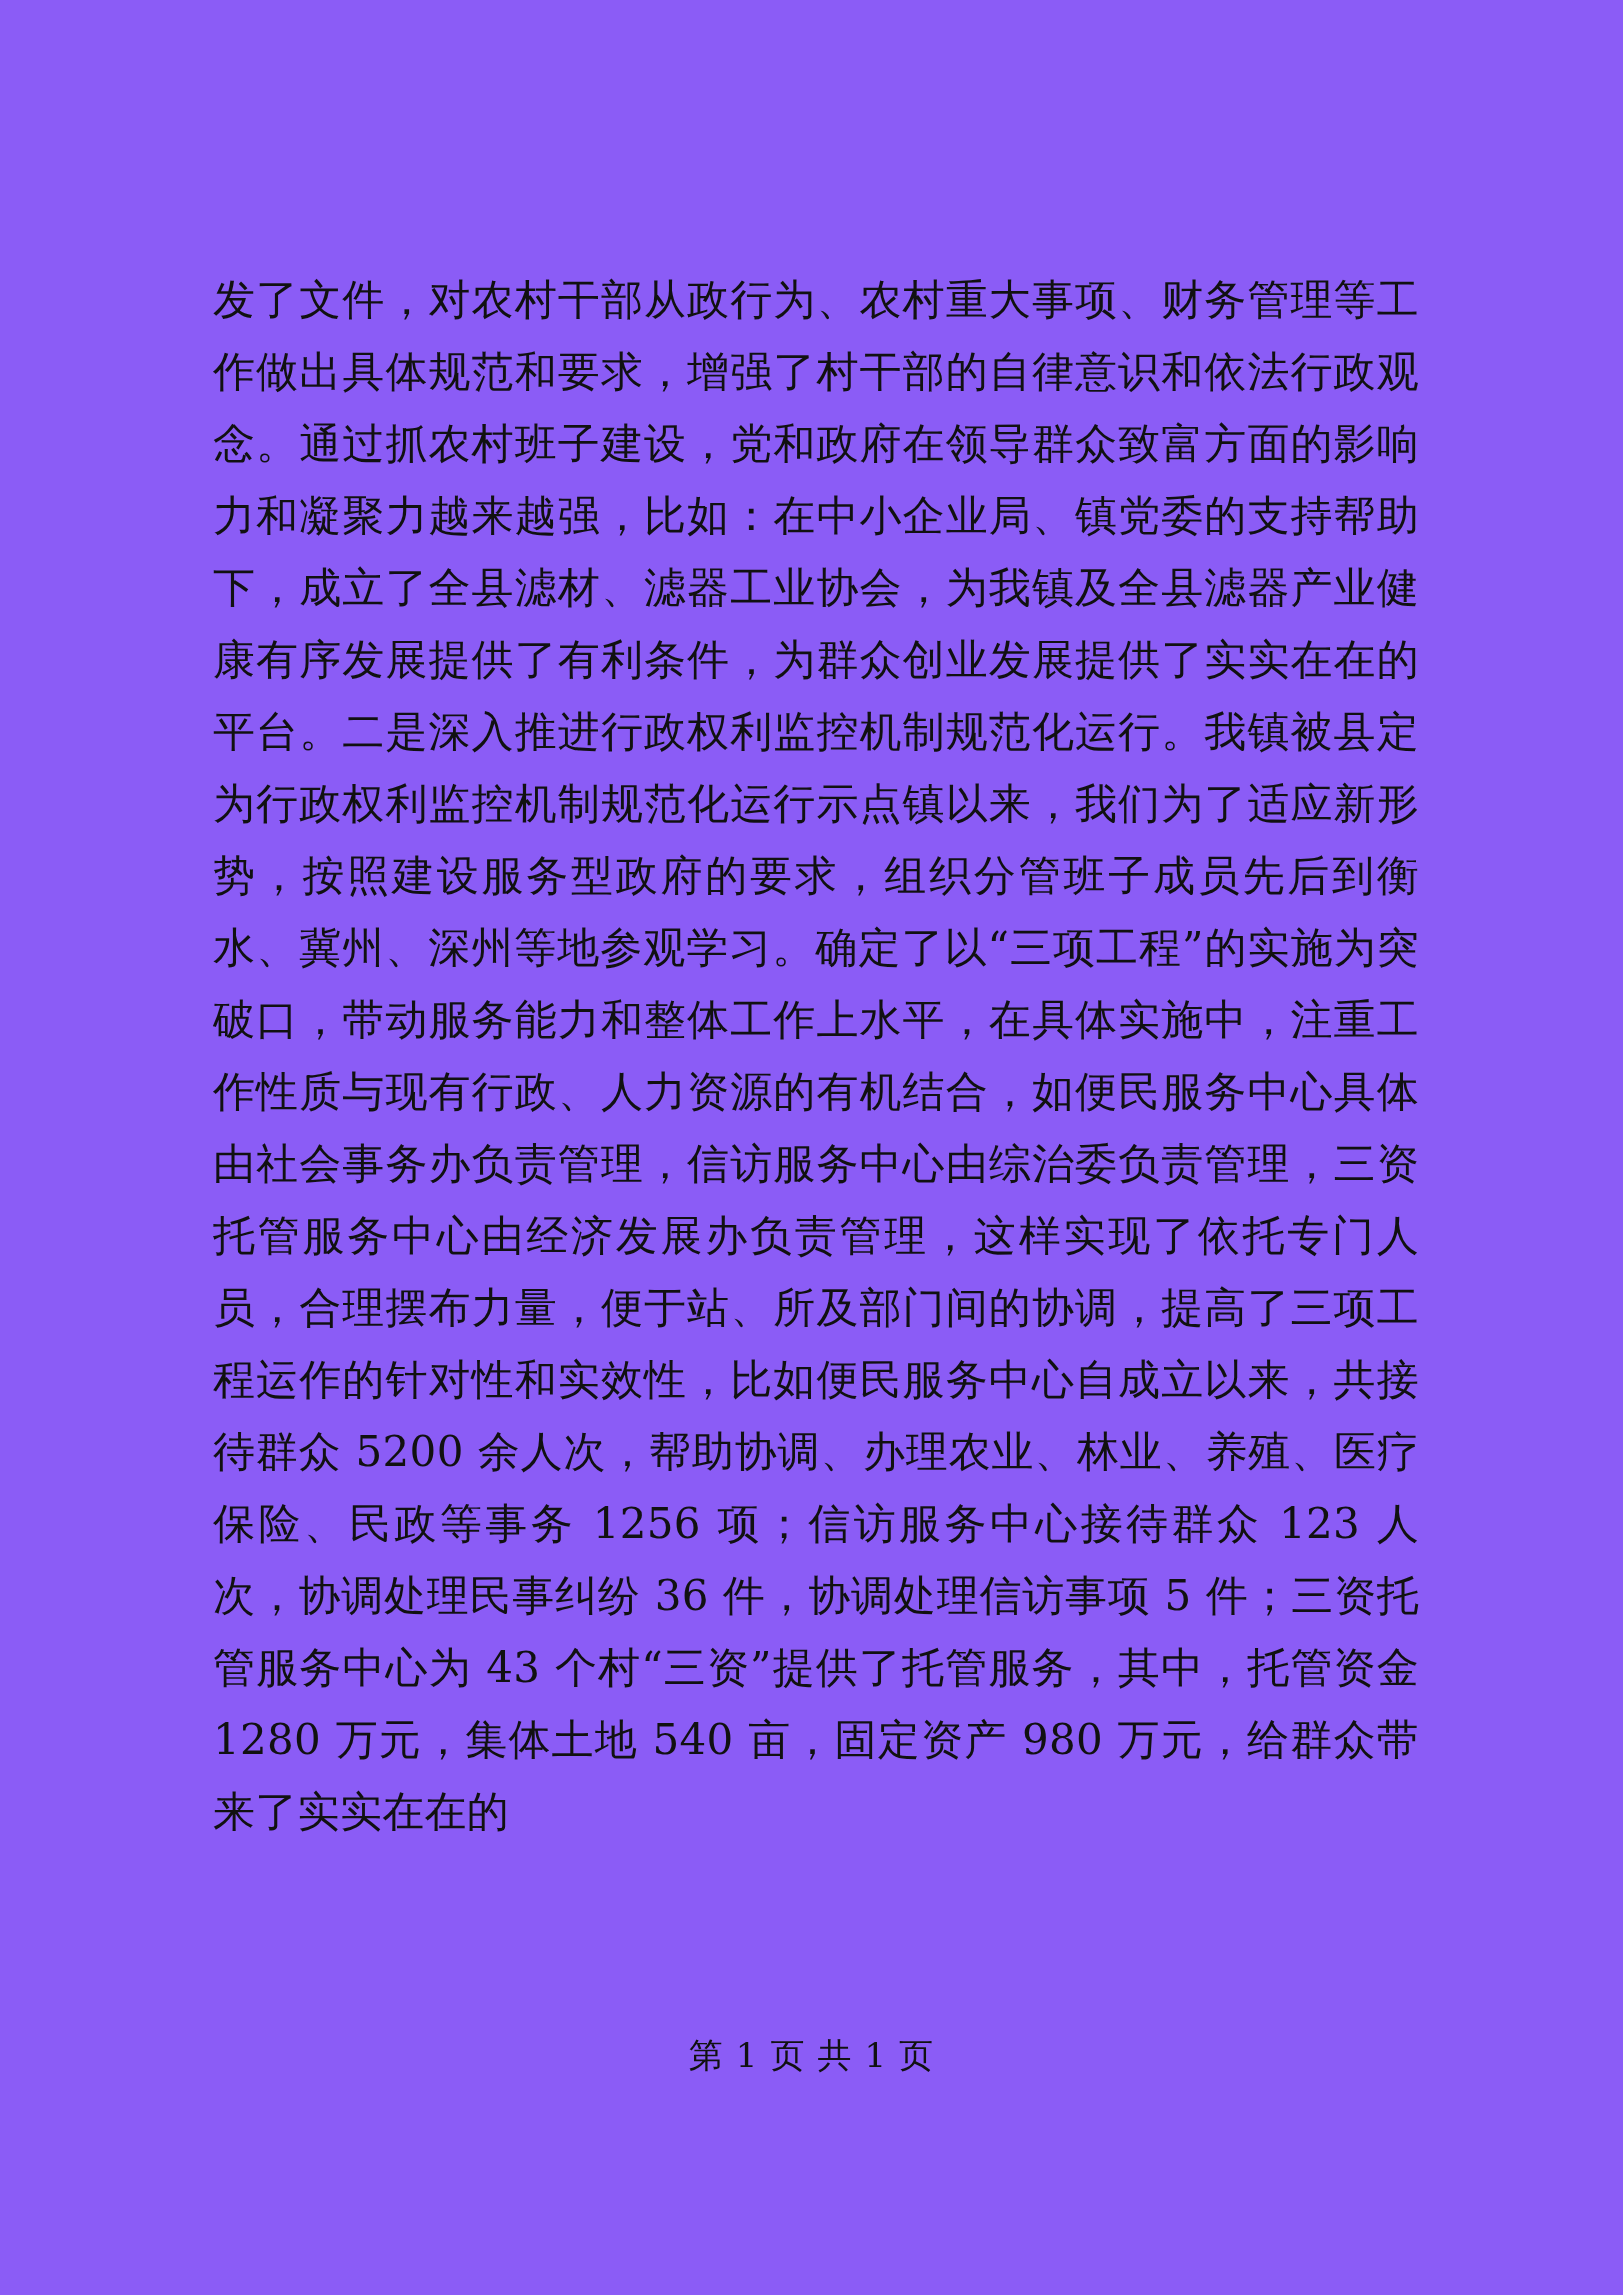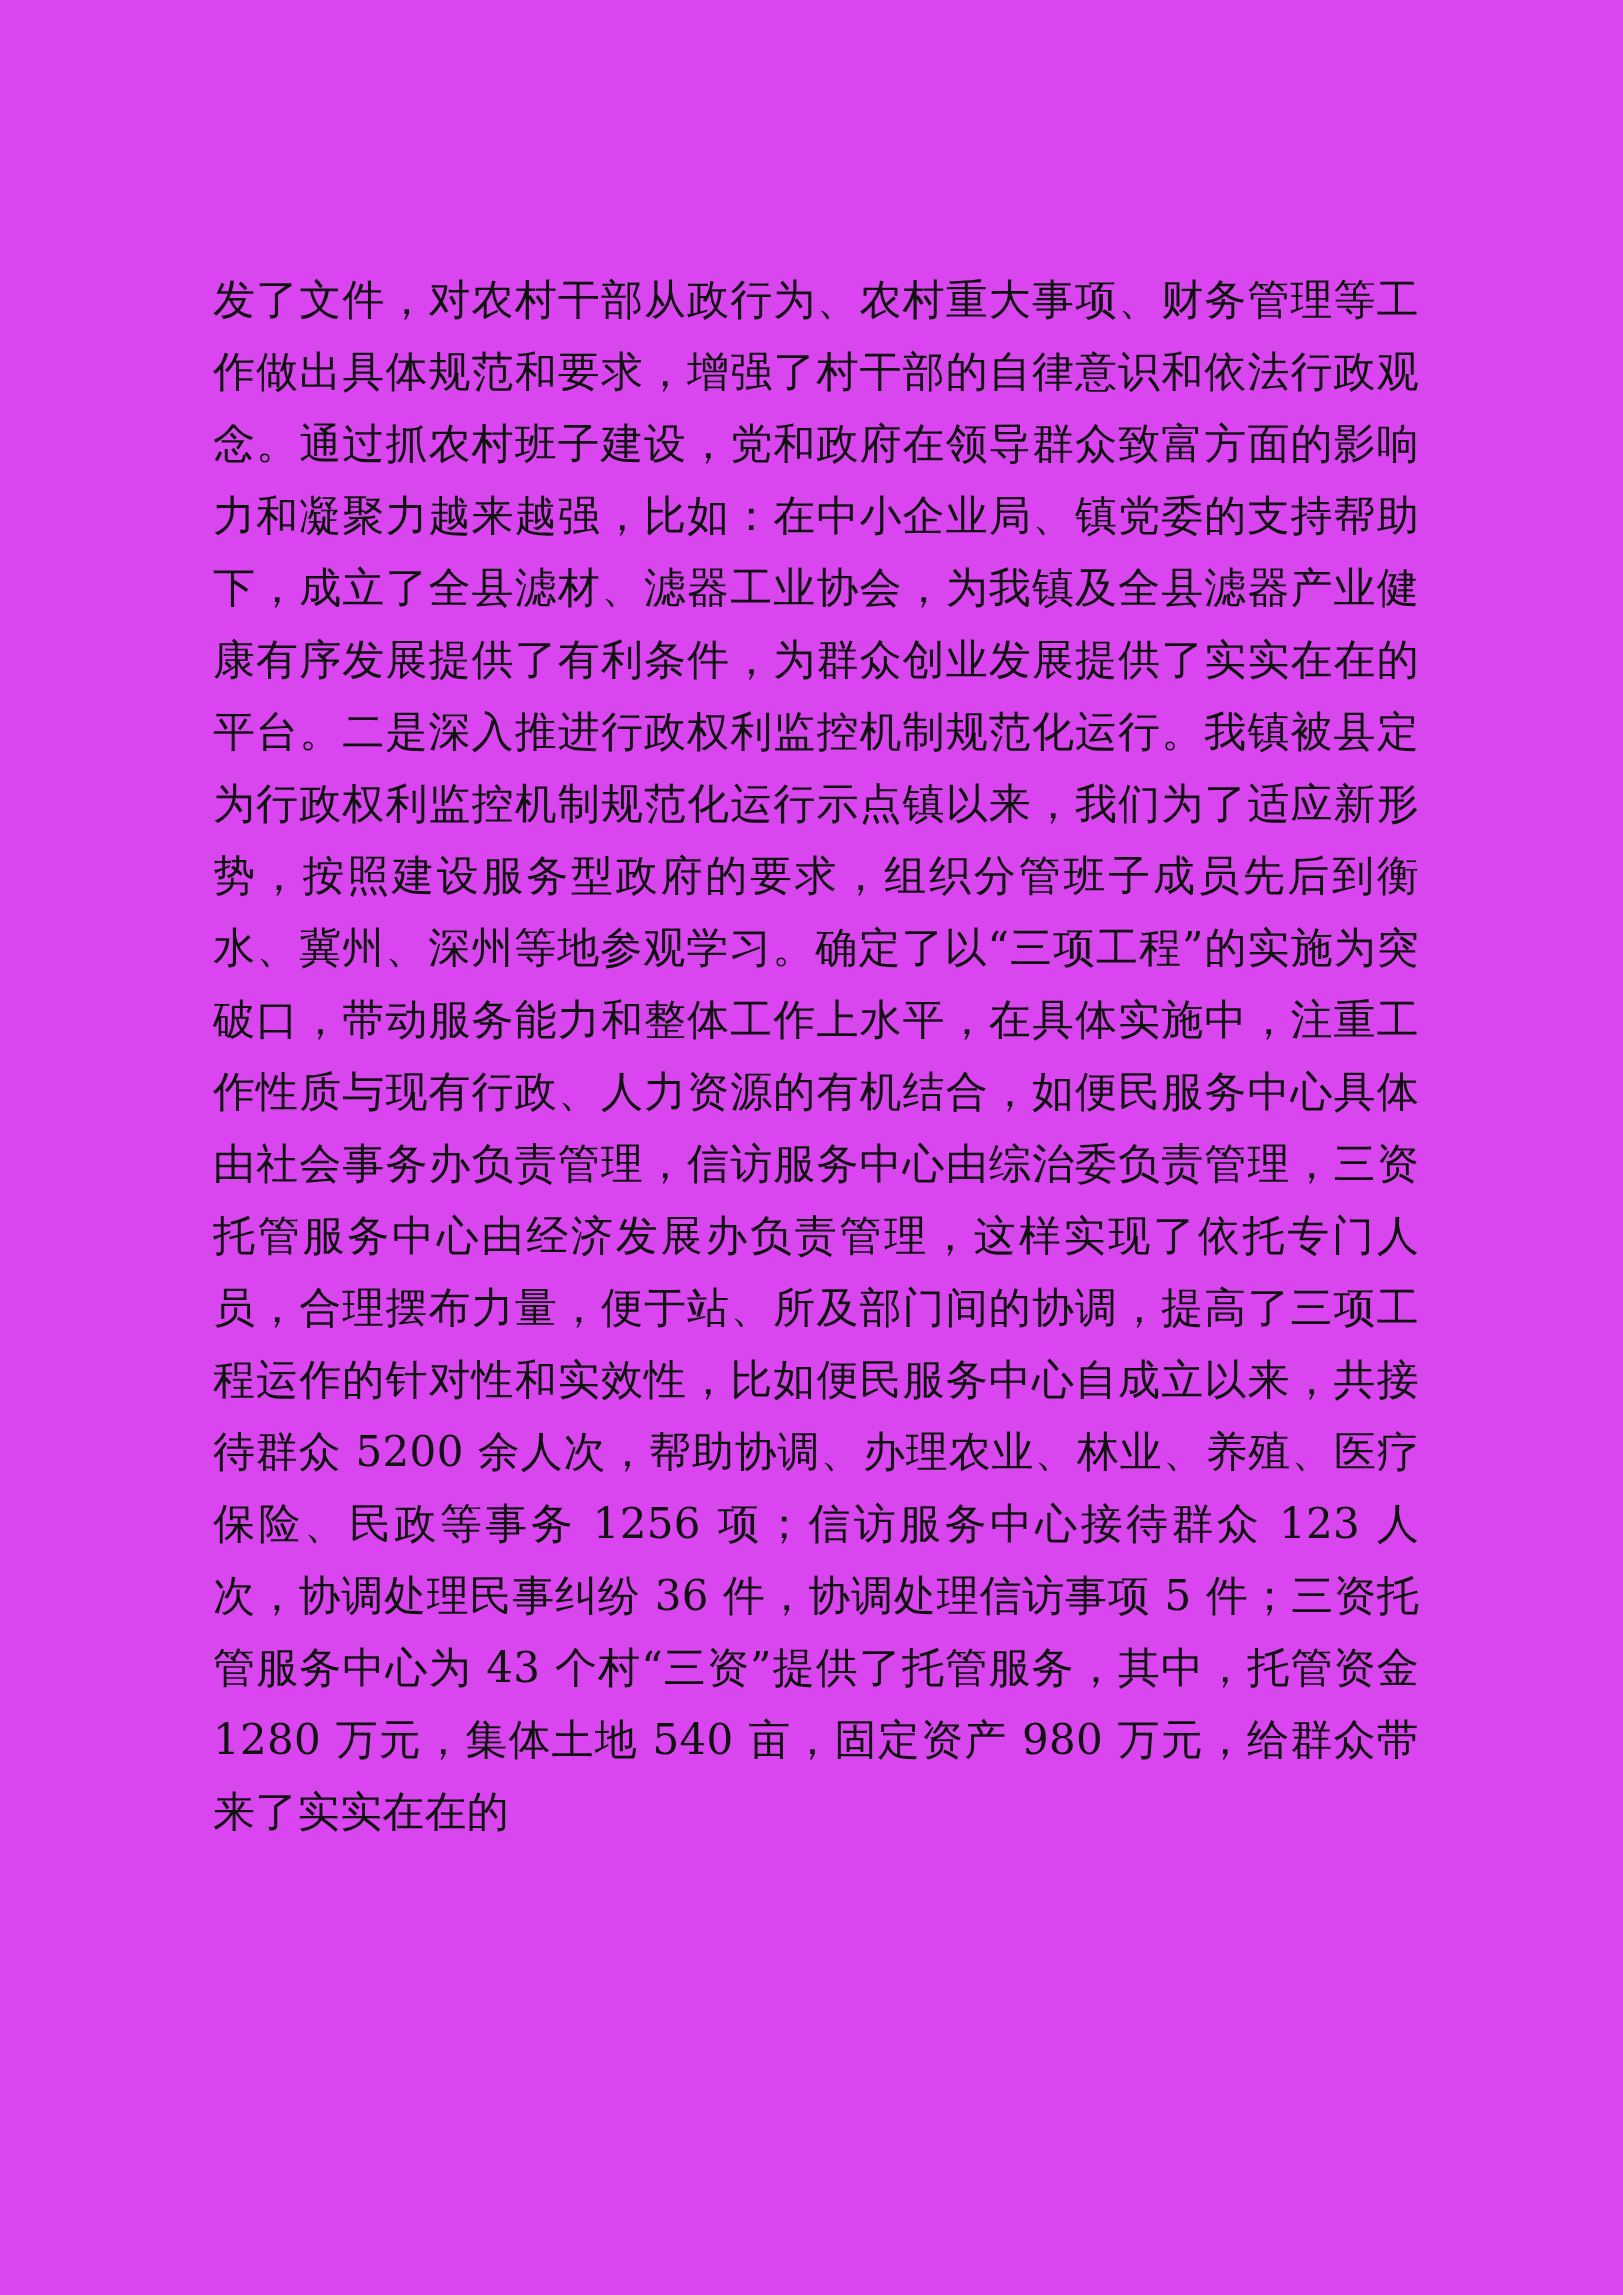--- a/index.html
+++ b/index.html
@@ -8,21 +8,21 @@
     background: #ffffff;
   }
   body {
     font-family: "DejaVu Serif", "Liberation Serif", serif;
     color: #000000;
   }
   .page {
     position: relative;
     width: 1623px;
     height: 2295px;
-    background: #d946ef;
+    background: #8b5cf6;
     box-sizing: border-box;
     overflow: hidden;
   }
   .content {
     position: absolute;
     left: 213px;
     top: 264px;
     width: 1206px;
   }
   .body-text {
@@ -53,15 +53,18 @@
 </style>
 </head>
 <body>
 
 <div class="page">
 
   <div class="content">
     <div class="body-text">发了文件，对农村干部从政行为、农村重大事项、财务管理等工作做出具体规范和要求，增强了村干部的自律意识和依法行政观念。通过抓农村班子建设，党和政府在领导群众致富方面的影响力和凝聚力越来越强，比如：在中小企业局、镇党委的支持帮助下，成立了全县滤材、滤器工业协会，为我镇及全县滤器产业健康有序发展提供了有利条件，为群众创业发展提供了实实在在的平台。二是深入推进行政权利监控机制规范化运行。我镇被县定为行政权利监控机制规范化运行示点镇以来，我们为了适应新形势，按照建设服务型政府的要求，组织分管班子成员先后到衡水、冀州、深州等地参观学习。确定了以“三项工程”的实施为突破口，带动服务能力和整体工作上水平，在具体实施中，注重工作性质与现有行政、人力资源的有机结合，如便民服务中心具体由社会事务办负责管理，信访服务中心由综治委负责管理，三资托管服务中心由经济发展办负责管理，这样实现了依托专门人员，合理摆布力量，便于站、所及部门间的协调，提高了三项工程运作的针对性和实效性，比如便民服务中心自成立以来，共接待群众 5200 余人次，帮助协调、办理农业、林业、养殖、医疗保险、民政等事务 1256 项；信访服务中心接待群众 123 人次，协调处理民事纠纷 36 件，协调处理信访事项 5 件；三资托管服务中心为 43 个村“三资”提供了托管服务，其中，托管资金 1280 万元，集体土地 540 亩，固定资产 980 万元，给群众带来了实实在在的</div>
   </div>
 
+  <div class="footer">
+    <span class="footer-text">第 1 页  共 1 页</span>
+  </div>
 
 </div>
 
 
 </body></html>

